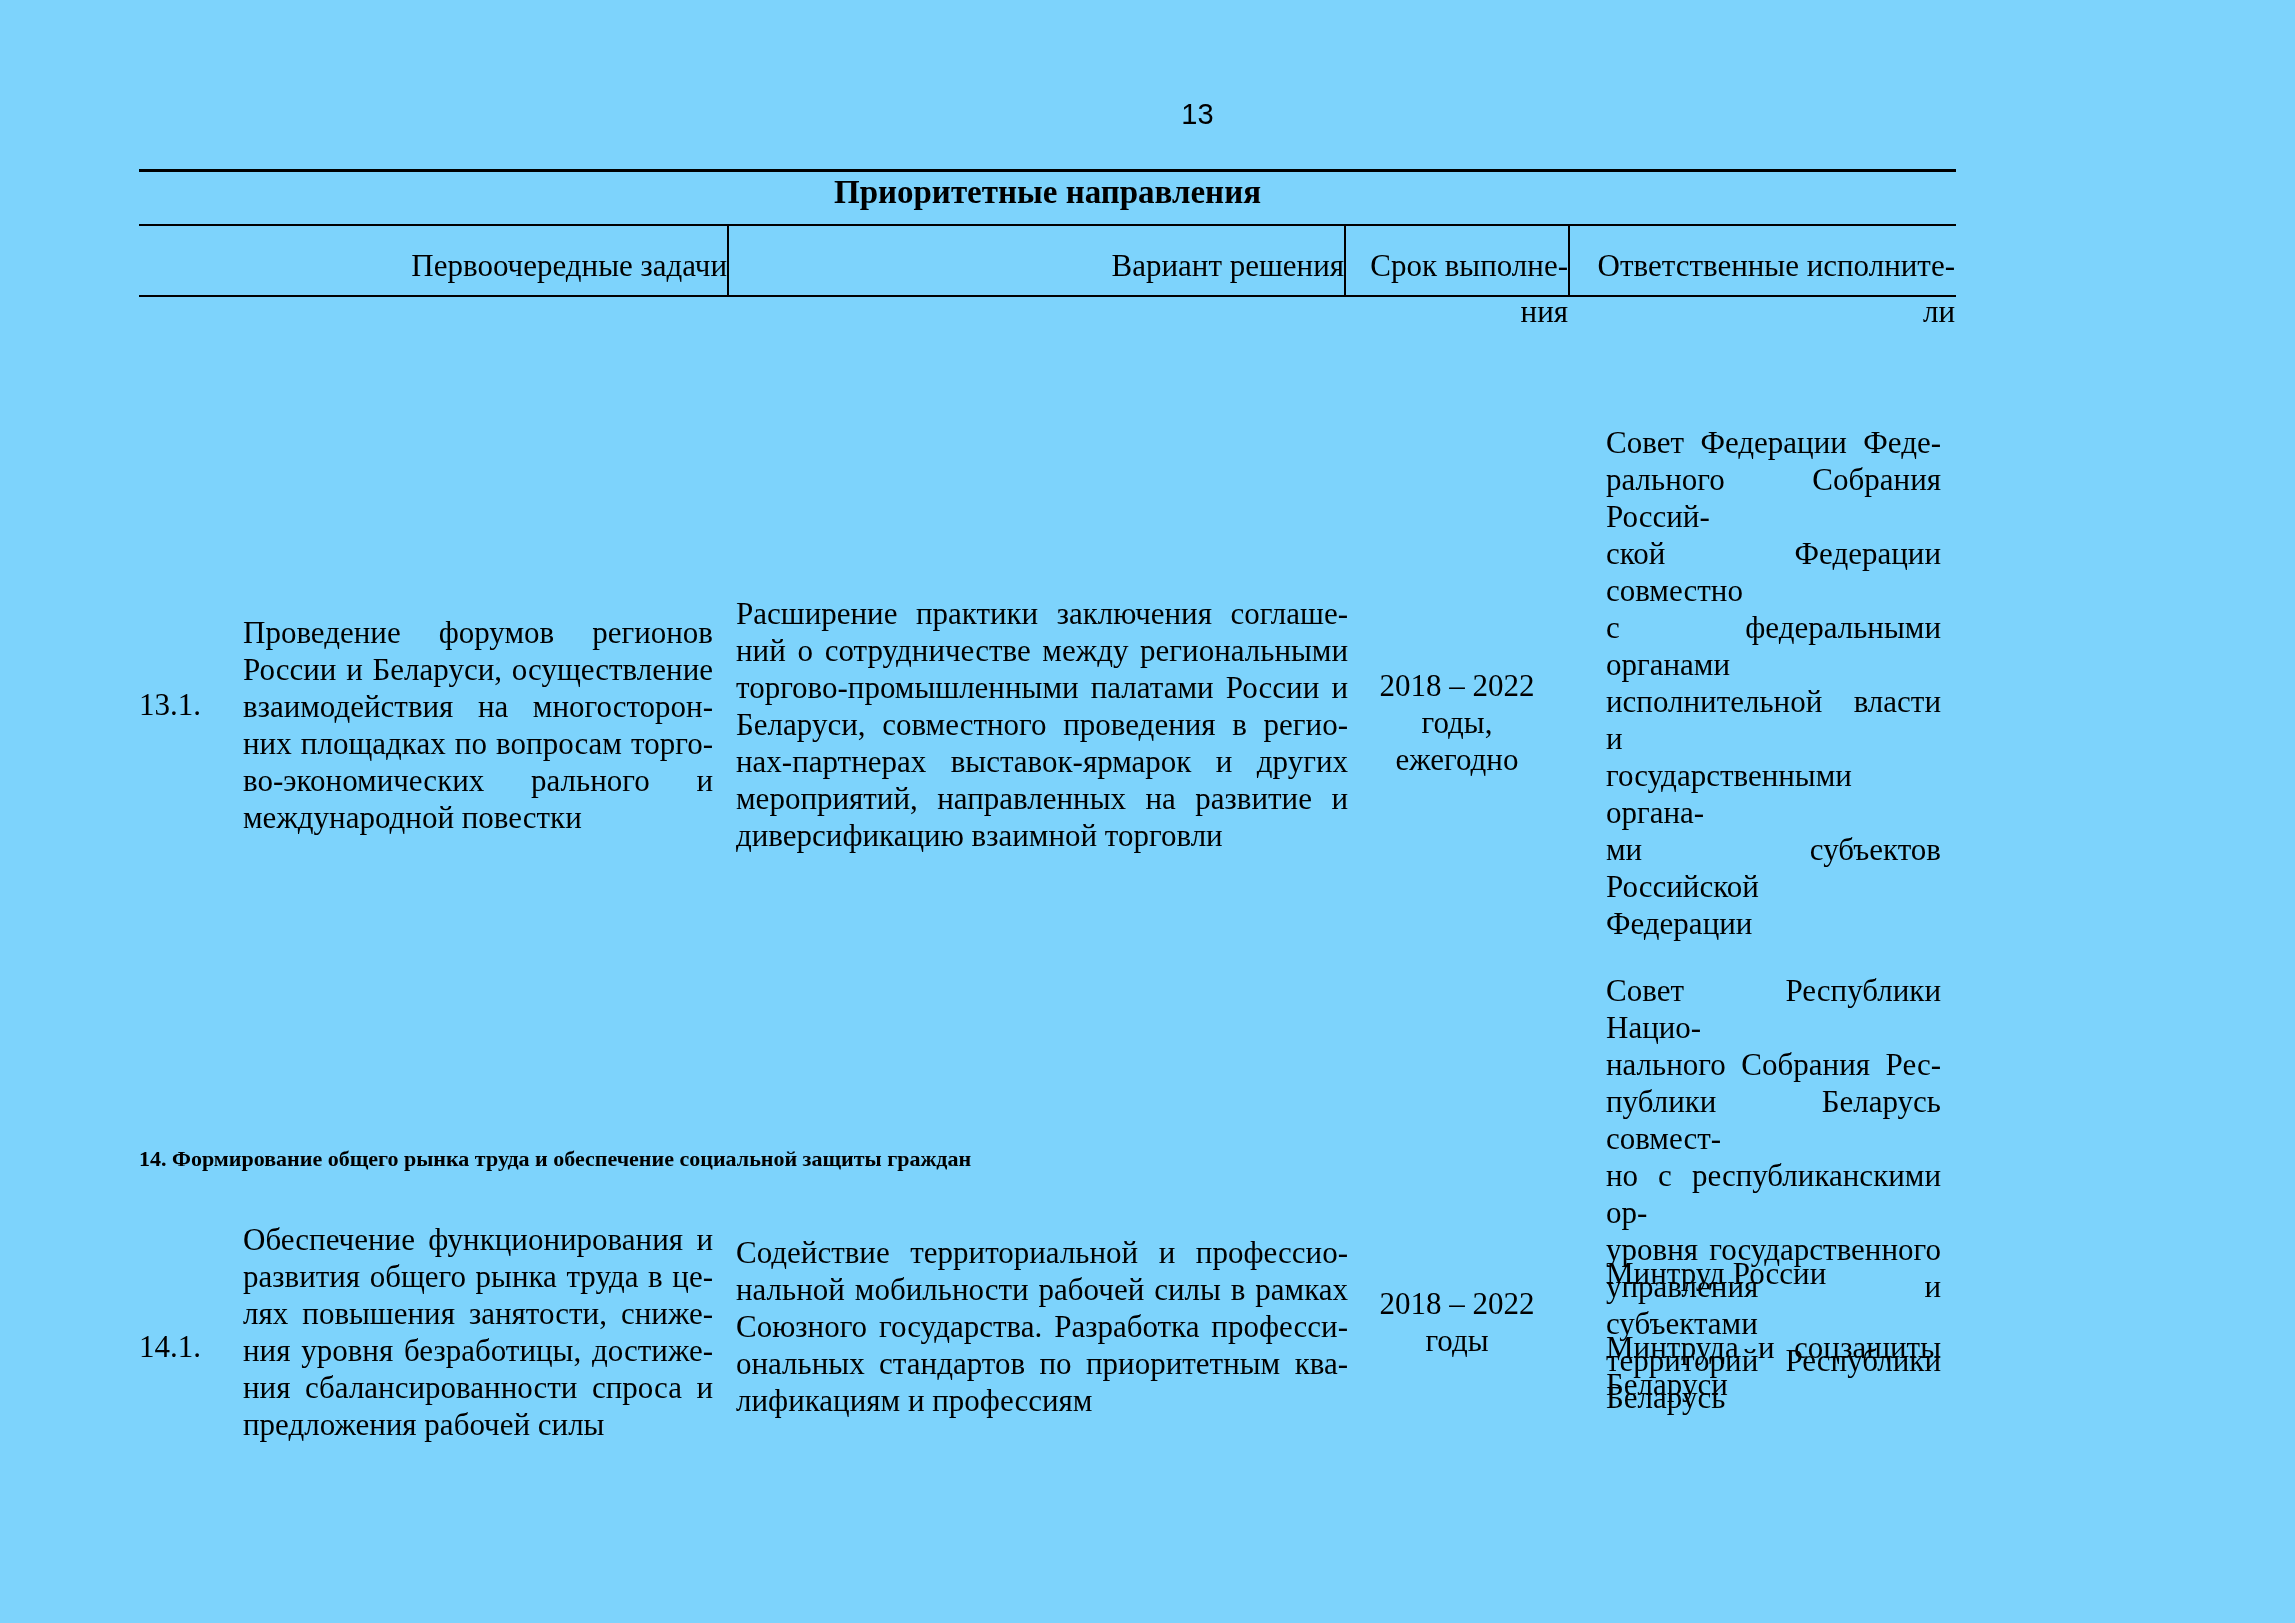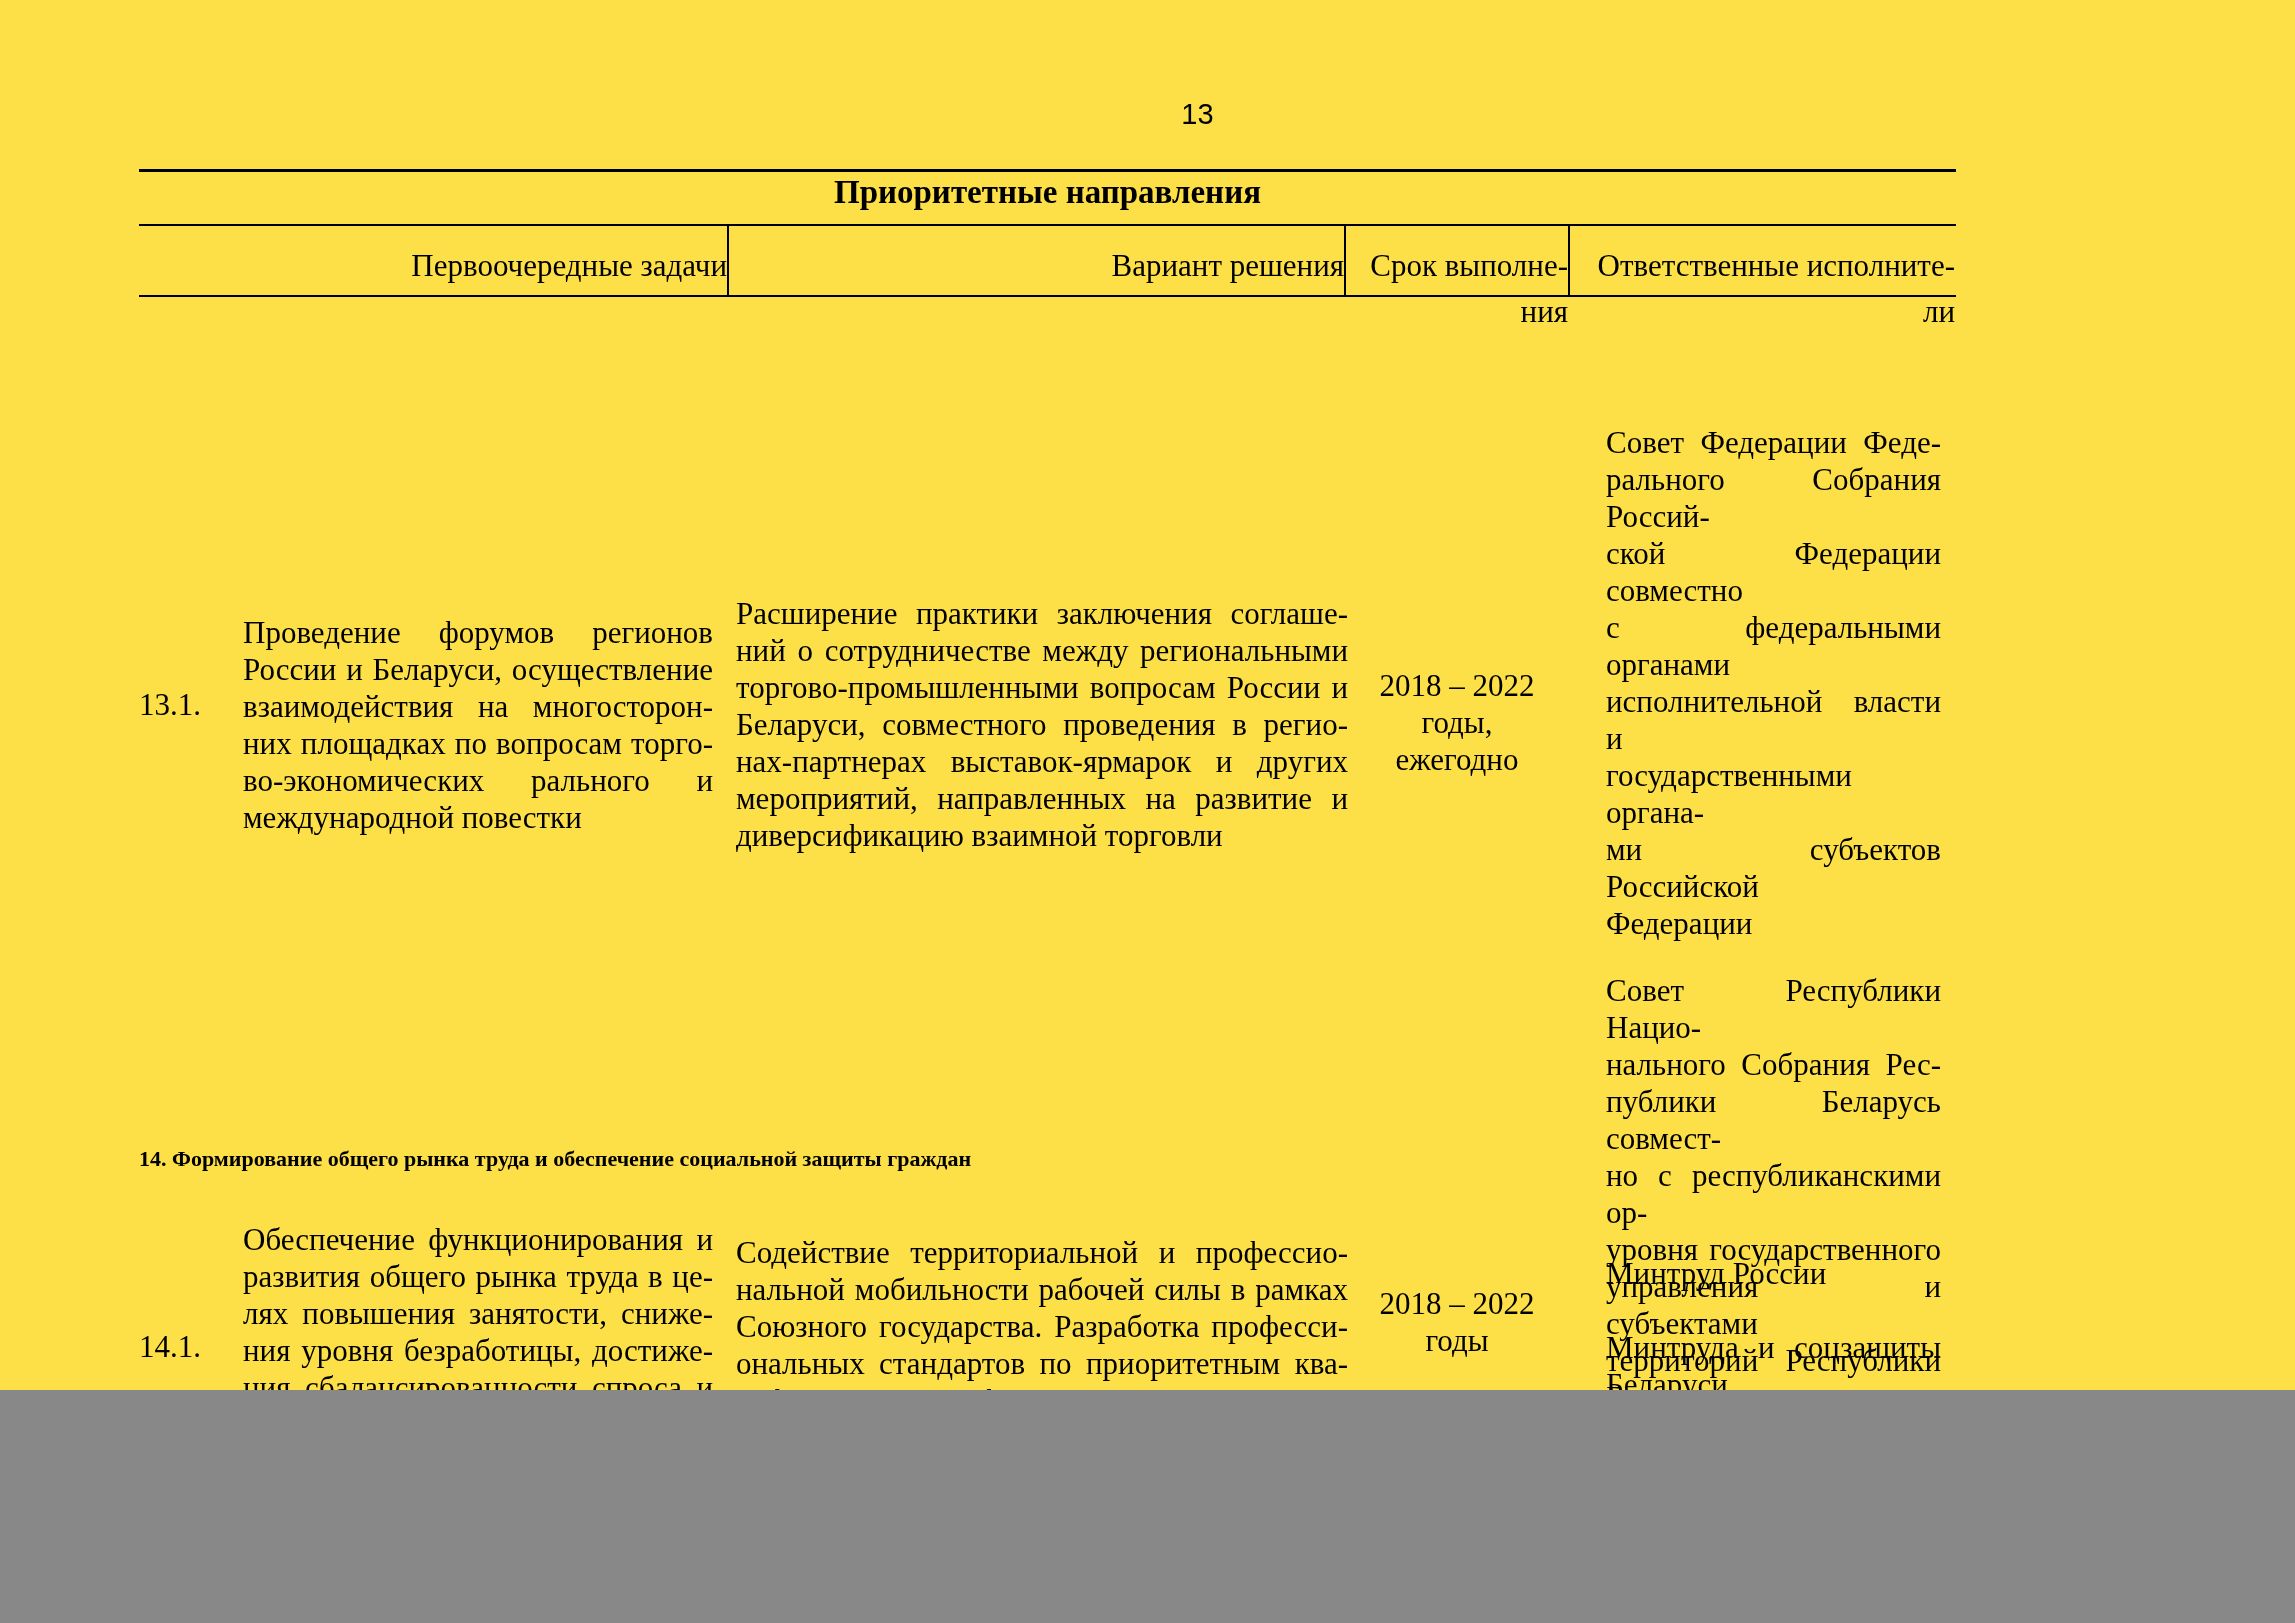--- a/index.html
+++ b/index.html
@@ -1,19 +1,19 @@
 <!DOCTYPE html>
 <html lang="ru" style="font-size:10.5px"><head>
 <meta charset="utf-8">
 <style>
   html,body{margin:0;padding:0;background:#888;}
   .page{
     position:relative;
-    width:2295px;height:1390px;
-    background:#fde047;
+    width:2295px;height:1623px;
+    background:#7dd3fc;
     overflow:hidden;
     font-family:"Liberation Serif","DejaVu Serif",serif;
     color:#000000;
     font-size:31px;
     line-height:37px;
   }
   .abs{position:absolute;}
   
   .pageno{
     left:1145px;top:98px;width:105px;
@@ -117,21 +117,21 @@
         <div class="line">взаимодействия на многосторон-</div>
         <div class="line">них площадках по вопросам торго-</div>
         <div class="line">во-экономических рального и</div>
         <div class="line">международной повестки</div>
       </div>
     </div>
   <div class="abs just sol-13-1">
       <div class="para">
         <div class="line">Расширение практики заключения соглаше-</div>
         <div class="line">ний о сотрудничестве между региональными</div>
-        <div class="line">торгово-промышленными вопросам России и</div>
+        <div class="line">торгово-промышленными палатами России и</div>
         <div class="line">Беларуси, совместного проведения в регио-</div>
         <div class="line">нах-партнерах выставок-ярмарок и других</div>
         <div class="line">мероприятий, направленных на развитие и</div>
         <div class="line">диверсификацию взаимной торговли</div>
       </div>
     </div>
   <div class="abs ctr per-13-1">
       <div class="para">
         <div class="line">2018 – 2022</div>
         <div class="line">годы,</div>

